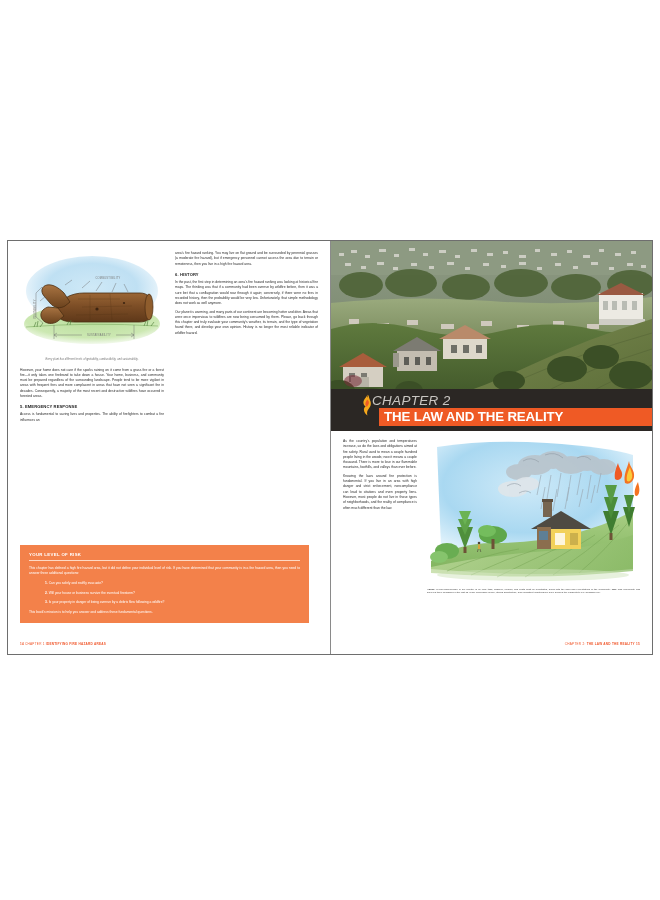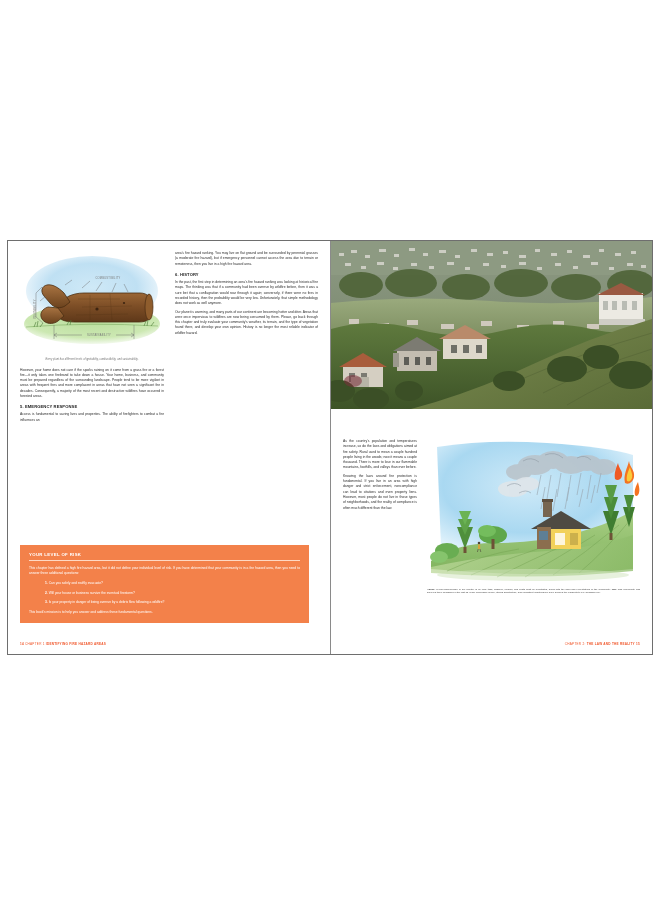--- a/index.html
+++ b/index.html
@@ -479,20 +479,37 @@
             <ellipse cx="78" cy="150" rx="14" ry="10"></ellipse>
             <ellipse cx="236" cy="128" rx="20" ry="13"></ellipse>
             <ellipse cx="270" cy="116" rx="18" ry="12"></ellipse>
             <ellipse cx="300" cy="134" rx="22" ry="14"></ellipse>
             <ellipse cx="178" cy="140" rx="16" ry="10"></ellipse>
           </g>
           <ellipse cx="22" cy="140" rx="9" ry="6" fill="#7d2f3c" opacity=".55"></ellipse>
         </svg>
       </div>
 
+      <div class="chapter-banner">
+        <div class="chap-flame">
+          <svg width="13" height="22" viewBox="0 0 13 22" xmlns="http://www.w3.org/2000/svg">
+            <path d="M7.5 0.5 C6.2 4 3.4 5.2 3.4 8.6 C3.4 10.5 4.4 11.8 5.6 12.6
+                     C4.6 13.2 3.9 14.3 3.9 15.8 C3.9 18.3 6.0 20.4 7.4 21.6
+                     C6.6 18.6 7.3 16.8 8.6 15.0 C10.3 12.6 11.3 10.8 10.7 8.0
+                     C10.2 5.6 8.5 4.2 8.9 0.7 C8.4 1.9 7.8 2.9 7.0 3.8
+                     C7.6 2.6 7.7 1.5 7.5 0.5 Z" fill="#f6a81c"></path>
+            <path d="M7.2 5.5 C6.3 7.4 5.4 8.4 5.4 9.9 C5.4 11.2 6.2 12.2 7.0 12.8
+                     C7.8 11.3 8.9 10.2 8.9 8.5 C8.9 7.2 8.0 6.4 7.2 5.5 Z" fill="#ef5a25"></path>
+          </svg>
+        </div>
+        <div class="chap-num">CHAPTER 2</div>
+        <div class="chap-title-bar">
+          <div class="chap-title">THE LAW AND THE REALITY</div>
+        </div>
+      </div>
 
       <div class="rp-body">
         <div class="rp-col-text">
           <div class="bodytext">
             <p>As the country's population and temperatures increase, so do the laws and obligations aimed at fire safety. Rural used to mean a couple hundred people living in the woods; now it means a couple thousand. There is more to lose in our flammable mountains, foothills, and valleys than ever before.</p>
             <p>Knowing the laws around fire protection is fundamental. If you live in an area with high danger and strict enforcement, noncompliance can lead to citations and even property liens. However, most people do not live in those types of neighborhoods, and the reality of compliance is often much different than the law.</p>
           </div>
         </div>
 
         <div class="rp-col-art">

